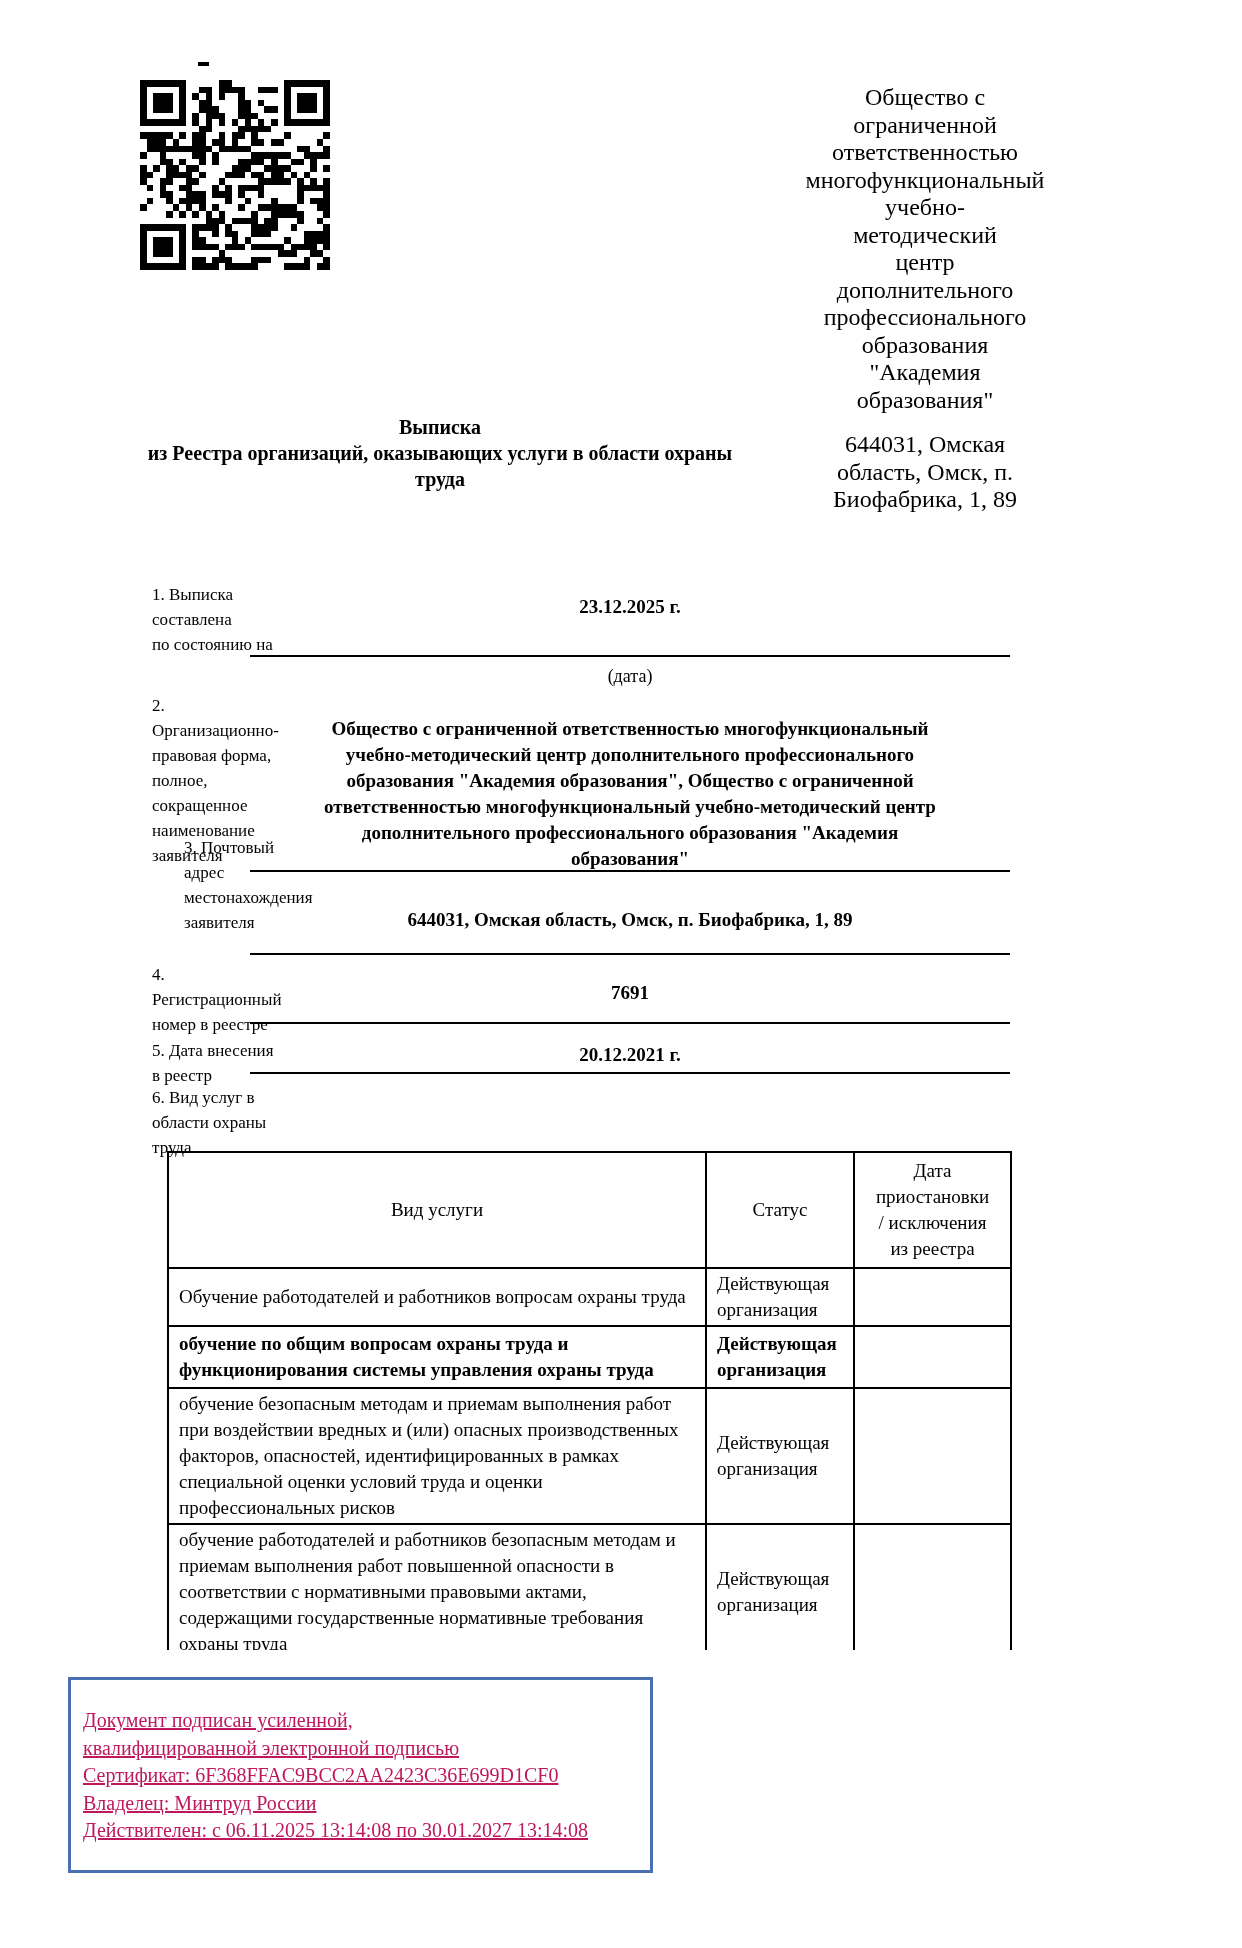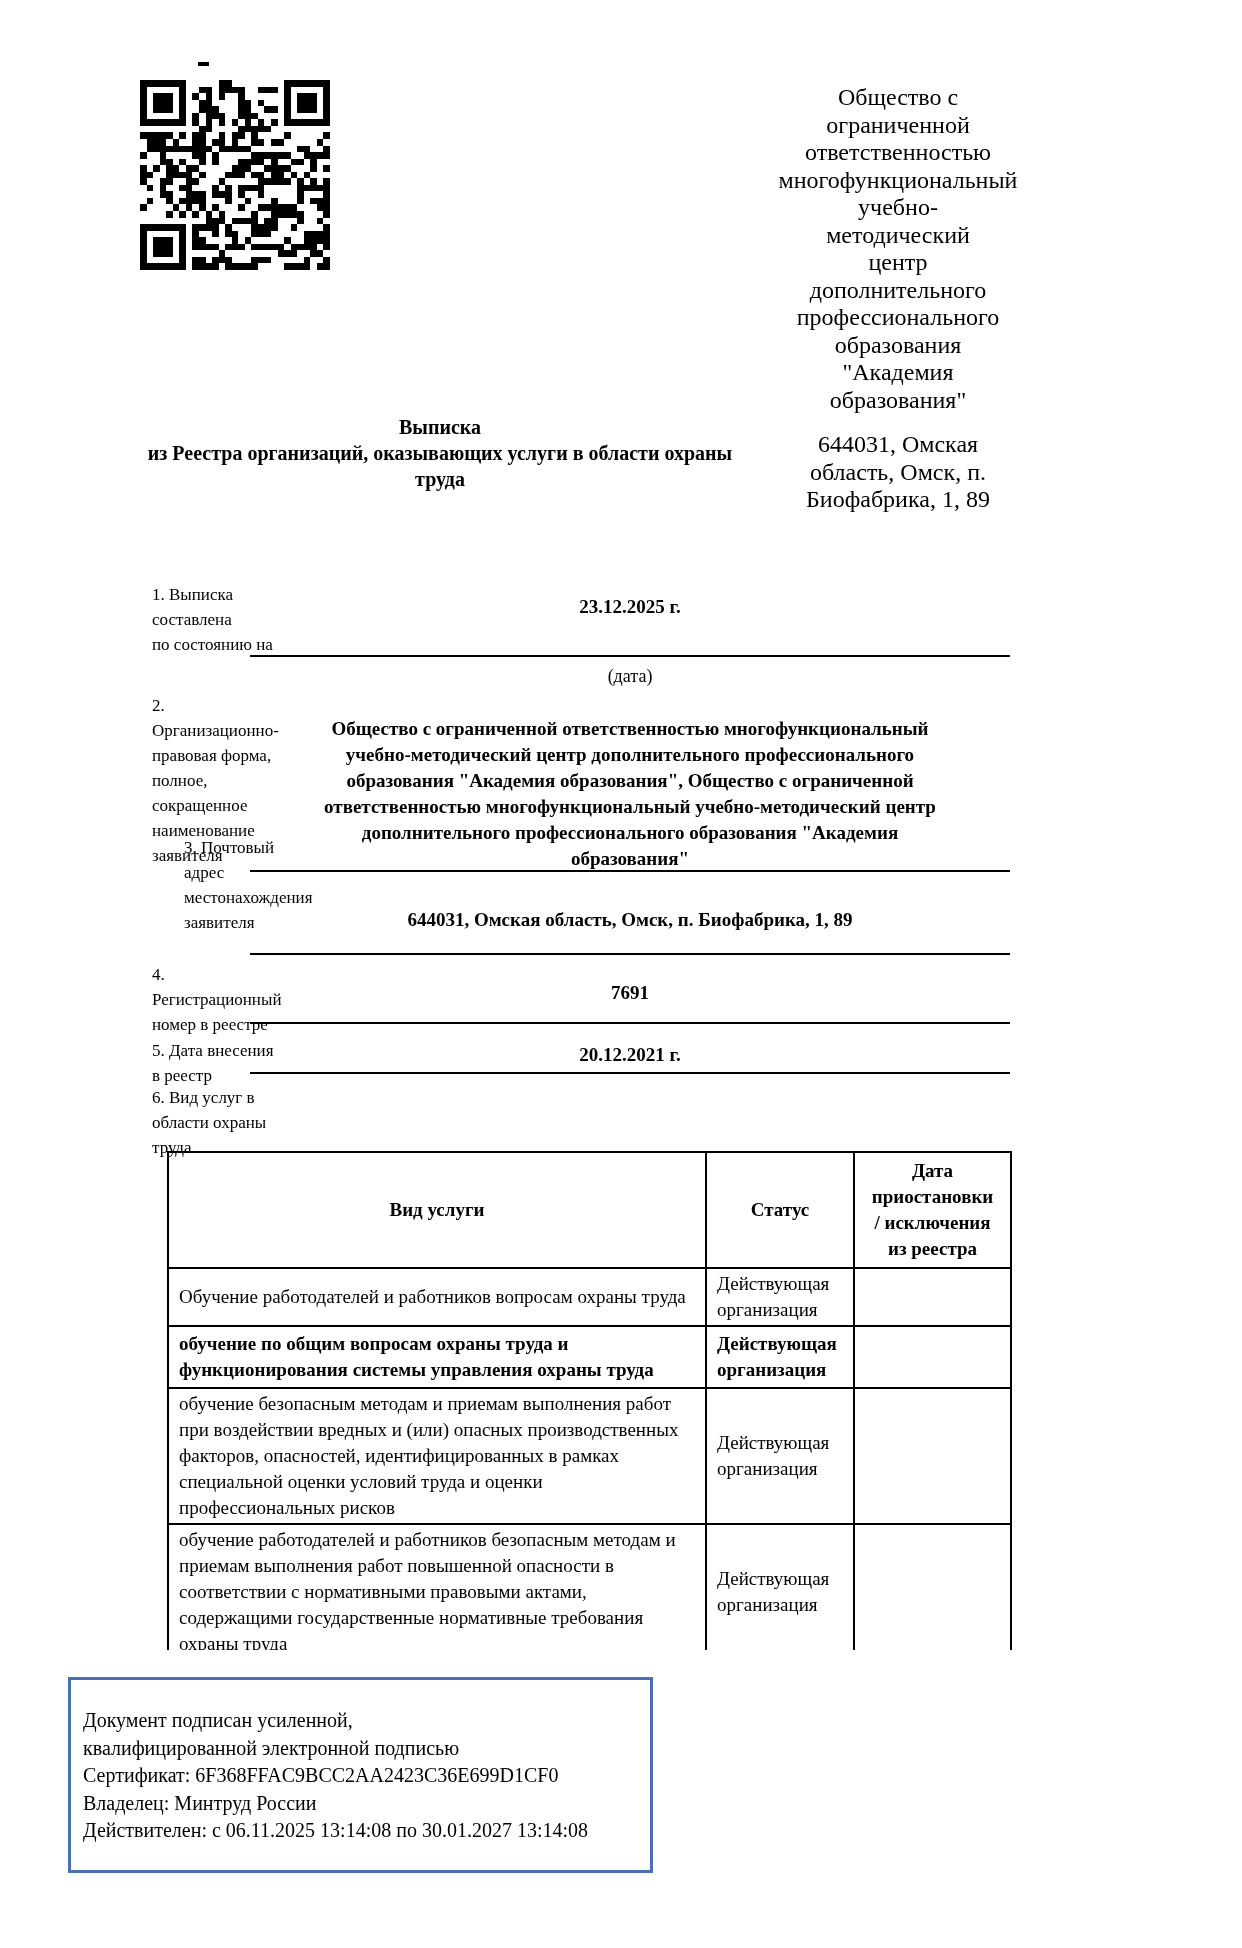--- a/index.html
+++ b/index.html
@@ -14,21 +14,21 @@
     margin: 0 auto;
   }
   .pre { white-space: pre-line; }
 
   
   #qr-svg { position: absolute; left: 140px; top: 80px; width: 190px; height: 190px; }
   .speck { position: absolute; left: 198px; top: 62px; width: 11px; height: 4px; background: #000; }
 
   
   .recipient {
-    position: absolute; left: 738px; top: 84px; width: 320px;
+    position: absolute; left: 765px; top: 84px; width: 320px;
     text-align: center; font-size: 24px; line-height: 27.5px;
   }
   .recipient .addr { margin-top: 17px; }
 
   
   .doc-title {
     position: absolute; left: 140px; top: 414px; width: 600px;
     text-align: center; font-weight: bold; font-size: 20px; line-height: 26px;
   }
 
@@ -77,21 +77,21 @@
     width: 843px; font-size: 19px; line-height: 26px;
   }
   table.services col.c1 { width: 538px; }
   table.services col.c2 { width: 148px; }
   table.services col.c3 { width: 157px; }
   table.services th, table.services td {
     border: 2px solid #000; vertical-align: middle;
     padding: 2px 12px 2px 10px;
   }
   table.services th {
-    font-weight: bold; padding: 4px 6px;
+    font-weight: normal; padding: 4px 6px;
   }
   tr.hdr   { height: 116px; }
   tr.row-1 { height: 53px; }
   tr.row-2 { height: 62px; font-weight: bold; }
   tr.row-3 { height: 133px; }
   tr.row-4 td { padding-bottom: 46px; }
   td.status { padding-left: 8px; }
 
   
   .stamp {
@@ -544,21 +544,21 @@
       </tr>
       <tr class="row-4">
         <td>обучение работодателей и работников безопасным методам и приемам выполнения работ повышенной опасности в соответствии с нормативными правовыми актами, содержащими государственные нормативные требования охраны труда</td>
         <td class="status">Действующая организация</td>
         <td></td>
       </tr>
     </tbody>
       </table>
   </div>
 
-  <div class="stamp" id="stamp" style="color: #000000; border-color: rgb(74, 112, 178);">
+  <div class="stamp" id="stamp" style="color: #be185d; border-color: rgb(74, 112, 178); text-decoration: underline;">
     <div class="pre">Документ подписан усиленной,
 квалифицированной электронной подписью</div>
     <div>Сертификат: 6F368FFAC9BCC2AA2423C36E699D1CF0</div>
     <div>Владелец: Минтруд России</div>
     <div>Действителен: с 06.11.2025 13:14:08 по 30.01.2027 13:14:08</div>
   </div>
 
 </div>
 
 </body></html>

